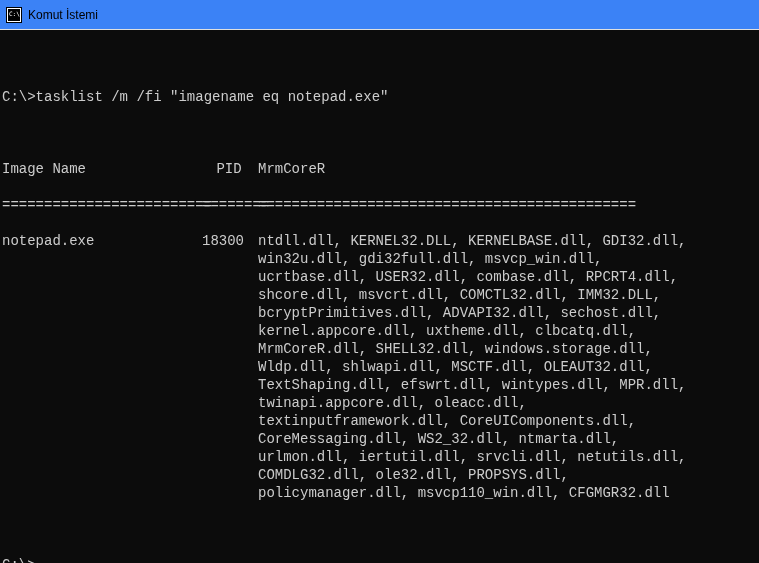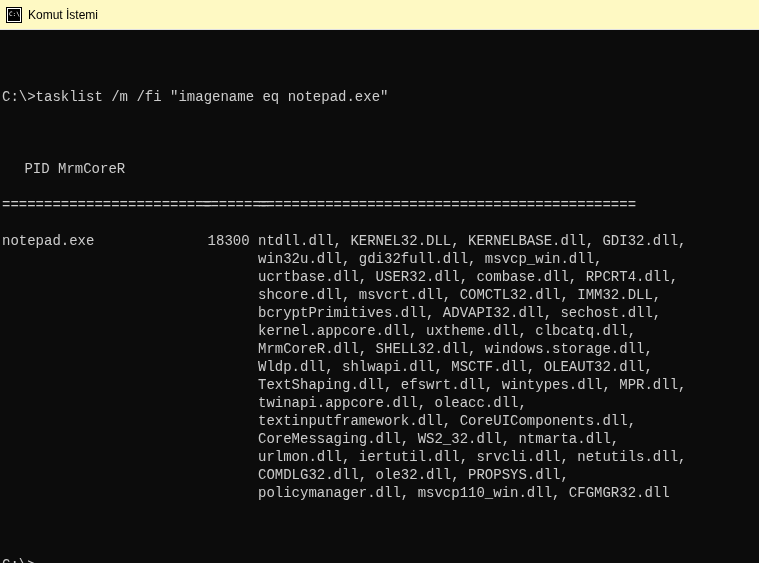--- a/index.html
+++ b/index.html
@@ -8,21 +8,21 @@
       box-sizing: border-box;
     }
     body {
       font-family: -apple-system, BlinkMacSystemFont, "Segoe UI", sans-serif;
       background: #fff;
       width: 759px;
       height: 563px;
       overflow: hidden;
     }
     .titlebar {
-      background: #fef9c3;
+      background: #3b82f6;
       height: 30px;
       display: flex;
       align-items: center;
       padding: 0 6px;
       border-bottom: 1px solid #e0e0e0;
     }
     .titlebar-icon {
       width: 16px;
       height: 16px;
       margin-right: 6px;
@@ -59,20 +59,21 @@
       display: flex;
     }
     .col-image {
       width: 200px;
       flex-shrink: 0;
     }
     .col-pid {
       width: 56px;
       flex-shrink: 0;
       text-align: right;
+      padding-right: 8px;
     }
     .col-modules {
       flex: 1;
       white-space: pre-wrap;
       word-break: break-word;
       max-width: 430px;
     }
     .cursor {
       display: inline-block;
     }
@@ -89,18 +90,18 @@
       <text x="3" y="9" font-size="6" fill="#fff" font-family="monospace">C:\</text>
     </svg>
   </span>
   <span class="titlebar-text">Komut İstemi</span>
 </div>
 
 <div class="terminal">
 <div class="blank-line"></div>
 <div class="prompt-line"><span>C:\&gt;</span><span>tasklist /m /fi "imagename eq notepad.exe"</span></div>
 <div class="blank-line"></div>
-<div class="table-row"><span class="col-pid"><span>PID</span> </span><span class="col-modules">MrmCoreR</span></div>
+<div class="table-row"><span class="col-image">Image Name</span><span class="col-pid"><span>PID</span> </span><span class="col-modules">MrmCoreR</span></div>
 <div class="table-row"><span class="col-image">=========================</span><span class="col-pid">========</span><span class="col-modules">=============================================</span></div>
 <div class="table-row"><span class="col-image">notepad.exe</span><span class="col-pid"><span>18300</span> </span><span class="col-modules">ntdll.dll, KERNEL32.DLL, KERNELBASE.dll, GDI32.dll, win32u.dll, gdi32full.dll, msvcp_win.dll, ucrtbase.dll, USER32.dll, combase.dll, RPCRT4.dll, shcore.dll, msvcrt.dll, COMCTL32.dll, IMM32.DLL, bcryptPrimitives.dll, ADVAPI32.dll, sechost.dll, kernel.appcore.dll, uxtheme.dll, clbcatq.dll, MrmCoreR.dll, SHELL32.dll, windows.storage.dll, Wldp.dll, shlwapi.dll, MSCTF.dll, OLEAUT32.dll, TextShaping.dll, efswrt.dll, wintypes.dll, MPR.dll, twinapi.appcore.dll, oleacc.dll, textinputframework.dll, CoreUIComponents.dll, CoreMessaging.dll, WS2_32.dll, ntmarta.dll, urlmon.dll, iertutil.dll, srvcli.dll, netutils.dll, COMDLG32.dll, ole32.dll, PROPSYS.dll, policymanager.dll, msvcp110_win.dll, CFGMGR32.dll</span></div>
 <div class="blank-line"></div>
 <div class="prompt-line"><span>C:\&gt;</span><span class="cursor"></span></div>
 </div>
 
 </body></html>

